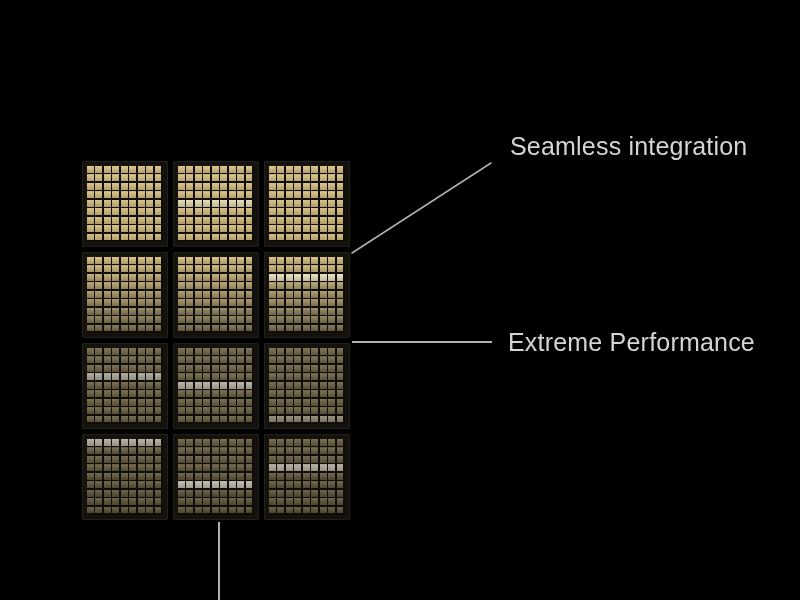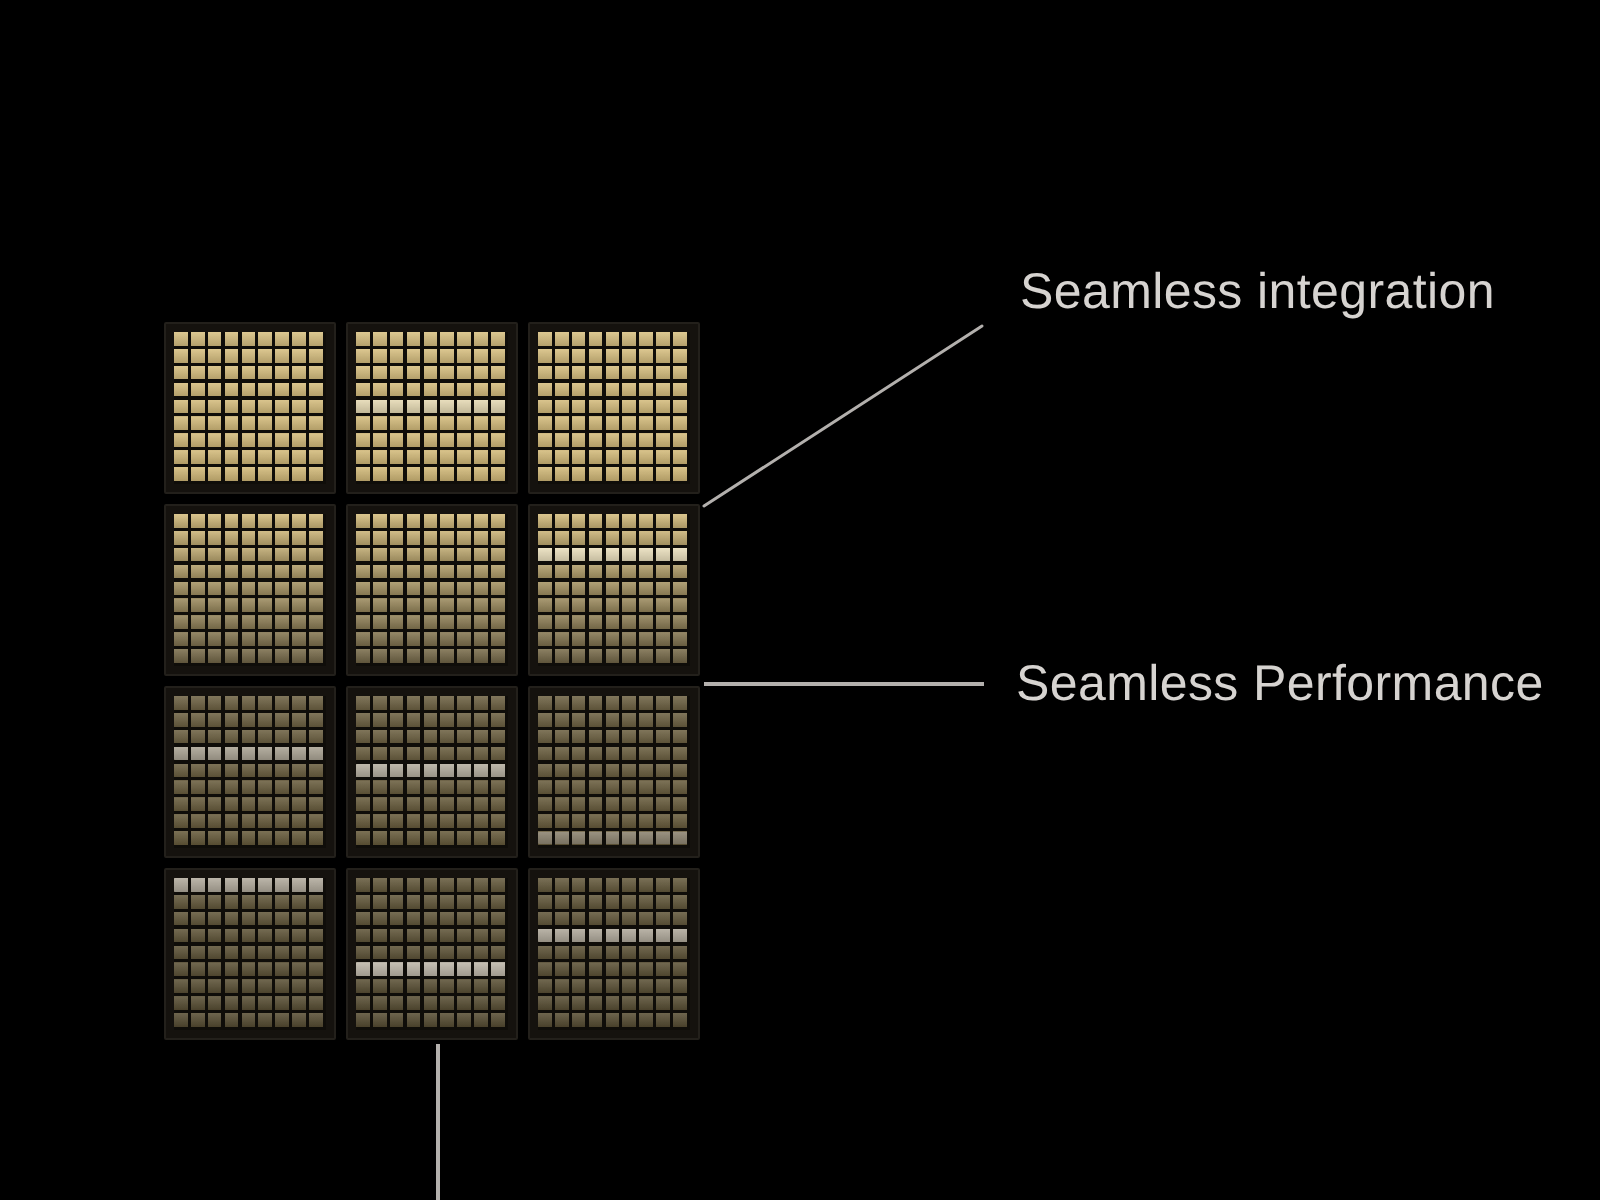--- a/index.html
+++ b/index.html
@@ -164,15 +164,15 @@
   <svg class="diag" width="155" height="105" viewBox="0 0 155 105">
     <line x1="7" y1="98" x2="146" y2="8"></line>
   </svg>
 
   <div class="hline"></div>
 
   <div class="vline"></div>
 
   <div class="label label-seamless">Seamless integration</div>
 
-  <div class="label label-extreme">Seamless Performance</div>
+  <div class="label label-extreme">Extreme Performance</div>
 
 </div>
 
 </body></html>

